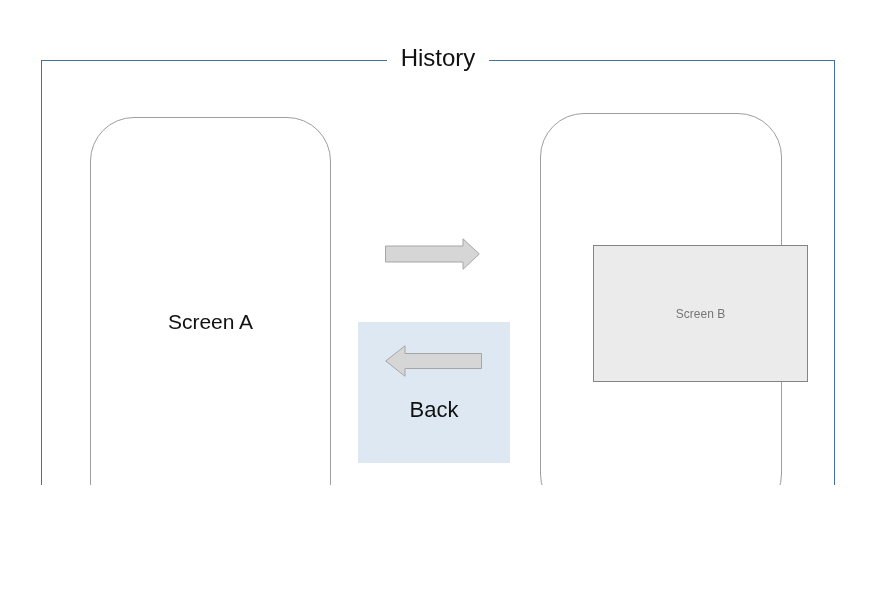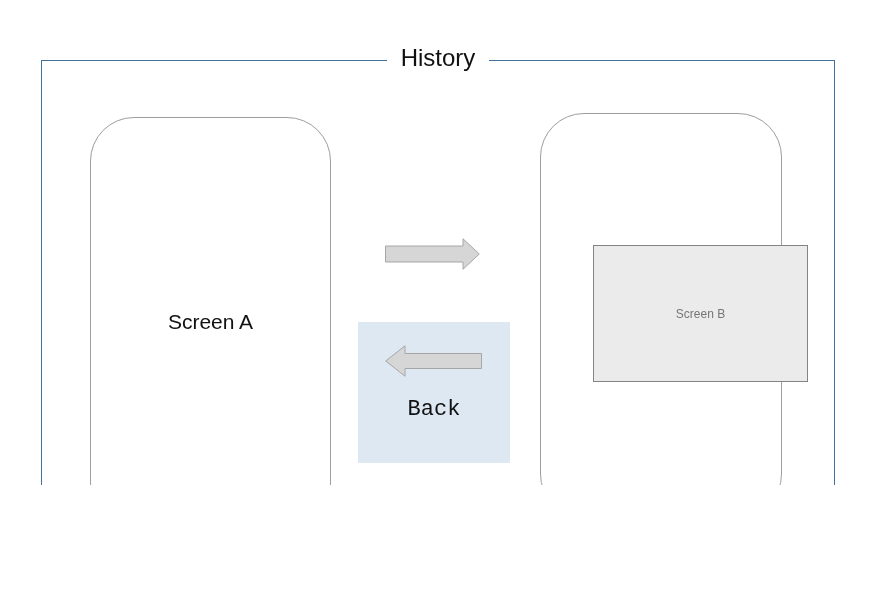--- a/index.html
+++ b/index.html
@@ -110,21 +110,20 @@
   }
   .back-label {
     position: absolute;
     left: 0;
     top: 73px;
     width: 100%;
     text-align: center;
     font-size: 22px;
     line-height: 30px;
     color: #111111;
-    font-family: Liberation Mono, monospace;
   }
 </style>
 </head>
 <body>
 
 <div class="canvas">
 
   <div class="frame"></div>
 
   <div class="frame-title">

